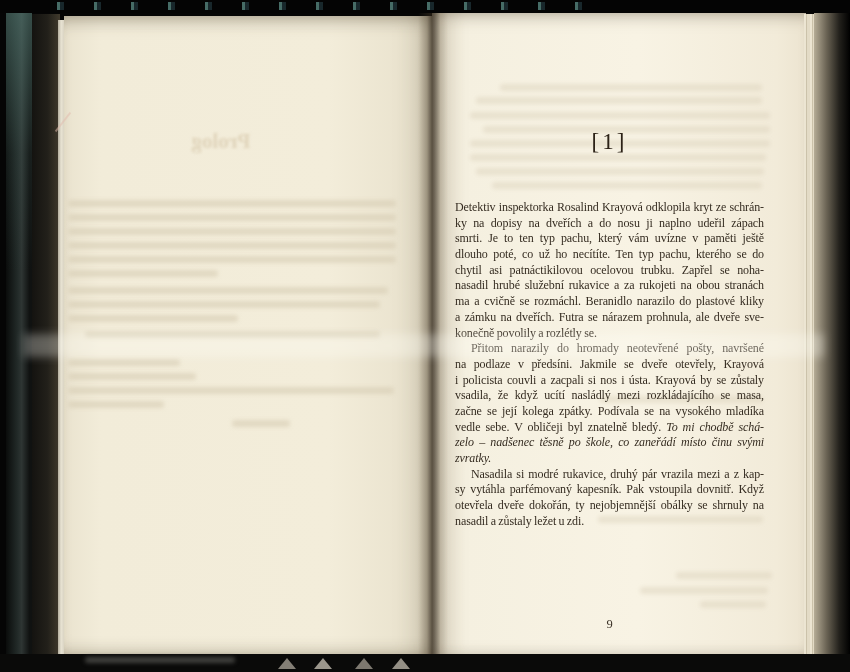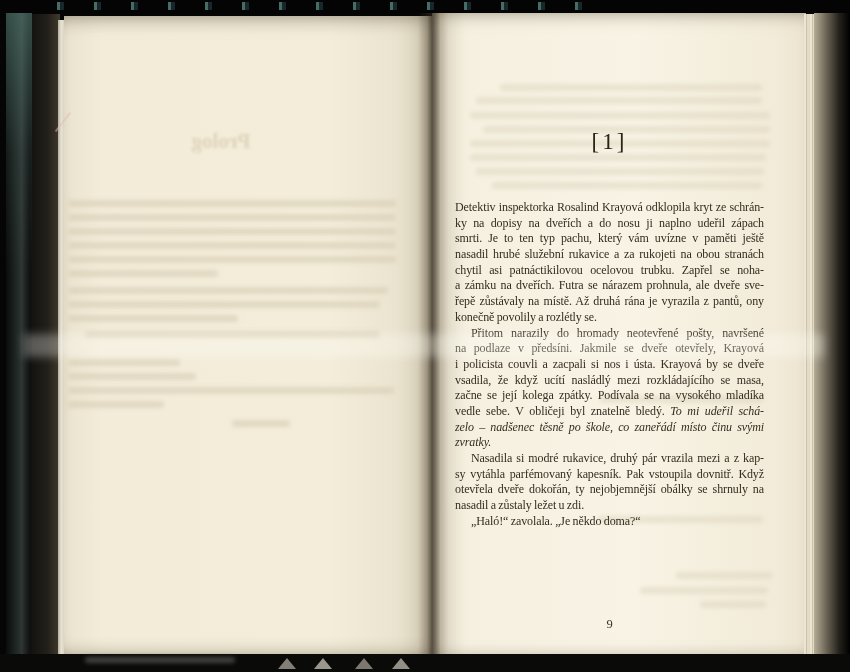--- a/index.html
+++ b/index.html
@@ -111,38 +111,38 @@
       <div class="bleed r" style="left: 676px; top: 572px; width: 96px;"></div>
       <div class="bleed r" style="left: 640px; top: 587px; width: 128px;"></div>
       <div class="bleed r" style="left: 700px; top: 601px; width: 66px;"></div>
     </div>
 
   <div class="chapter-heading">[1]</div>
   <div class="body-text">
       <div class="line"><span>Detektiv inspektorka Rosalind Krayová odklopila kryt ze schrán-</span></div>
       <div class="line"><span>ky na dopisy na dveřích a do nosu ji naplno udeřil zápach</span></div>
       <div class="line"><span>smrti. Je to ten typ pachu, který vám uvízne v paměti ještě</span></div>
+      <div class="line"><span>dlouho poté, co už ho necítíte. Ten typ pachu, kterého se do</span></div>
+      <div class="line"><span>chytil asi patnáctikilovou ocelovou trubku. Zapřel se noha-</span></div>
       <div class="line"><span>nasadil hrubé služební rukavice a za rukojeti na obou stranách</span></div>
-      <div class="line"><span>chytil asi patnáctikilovou ocelovou trubku. Zapřel se noha-</span></div>
+      <div class="line"><span>ma a cvičně se rozmáchl. Beranidlo narazilo do plastové kliky</span></div>
       <div class="line"><span>a zámku na dveřích. Futra se nárazem prohnula, ale dveře sve-</span></div>
-      <div class="line"><span>řepě zůstávaly na místě. Až druhá rána je vyrazila z pantů, ony</span></div>
       <div class="line last"><span>konečně povolily a rozlétly se.</span></div>
       <div class="line first"><span>Přitom narazily do hromady neotevřené pošty, navršené</span></div>
       <div class="line"><span>na podlaze v předsíni. Jakmile se dveře otevřely, Krayová</span></div>
-      <div class="line"><span>i policista couvli a zacpali si nos i ústa. Krayová by se dveře</span></div>
+      <div class="line"><span>i policista couvli a zacpali si nos i ústa. Krayová by se zůstaly</span></div>
       <div class="line"><span>vsadila, že když ucítí nasládlý mezi rozkládajícího se masa,</span></div>
       <div class="line"><span>začne se její kolega zpátky. Podívala se na vysokého mladíka</span></div>
-      <div class="line"><span>vedle sebe. V obličeji byl znatelně bledý. </span><i>To mi udeřil schá-</i></div>
+      <div class="line"><span>vedle sebe. V obličeji byl znatelně bledý. </span><i>To mi chodbě schá-</i></div>
       <div class="line"><i>zelo – nadšenec těsně po škole, co zaneřádí místo činu svými</i></div>
       <div class="line last"><i>zvratky.</i></div>
       <div class="line first"><span>Nasadila si modré rukavice, druhý pár vrazila mezi a z kap-</span></div>
       <div class="line"><span>sy vytáhla parfémovaný kapesník. Pak vstoupila dovnitř. Když</span></div>
       <div class="line"><span>otevřela dveře dokořán, ty nejobjemnější obálky se shrnuly na</span></div>
       <div class="line last"><span>nasadil a zůstaly ležet u zdi.</span></div>
-      <div class="line last first"><span>„Haló!“ zavolala. „Je někdo doma?“</span></div>
     </div>
   <div class="page-number">9</div>
 
   <div class="gutter"></div>
   <div class="fore-edge-stack"></div>
   <div class="fore-edge-shadow"></div>
 
   <div class="top-edge-band">
     <div class="head-reflections"></div>
   </div>

